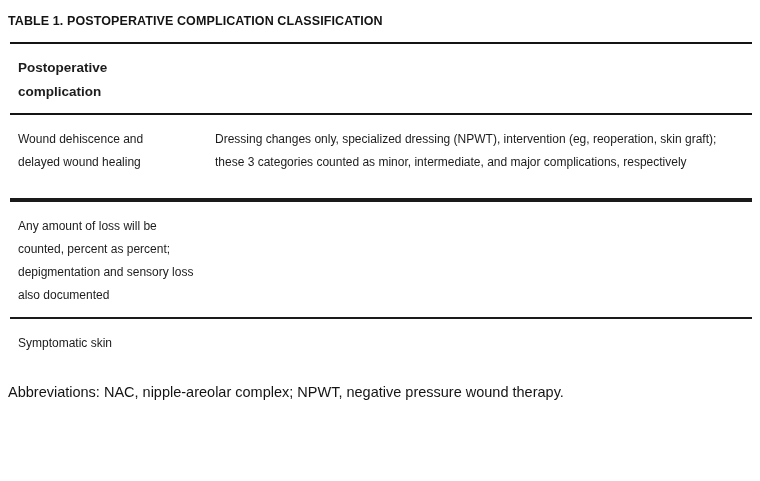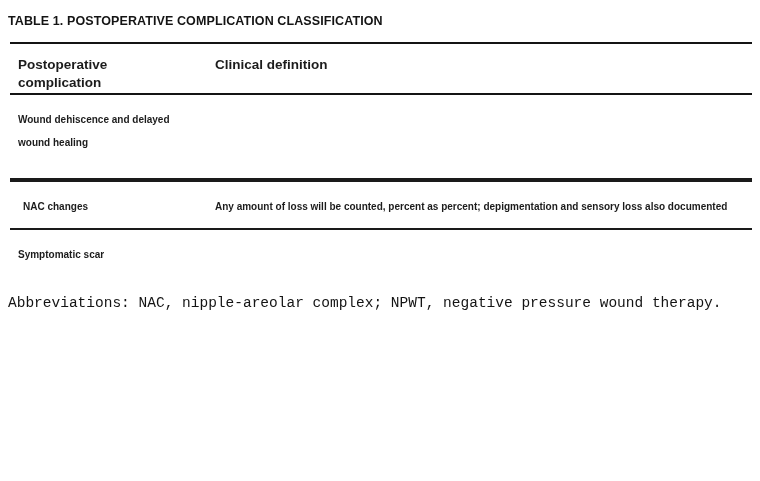--- a/index.html
+++ b/index.html
@@ -33,74 +33,71 @@
     grid-template-columns: 197px 1fr;
   }
   .row.header {
     border-bottom: 2.5px solid #141414;
   }
   .row.body { border-bottom: 2px solid #1a1a1a; }
   .row.body.last { border-bottom: none; }
   .cell {
     padding-left: 8px;
     padding-right: 8px;
-    font-size: 10px;
+    font-size: 12px;
     line-height: 23px;
-    font-weight: bold;
   }
   .header .cell {
     font-weight: bold;
     font-size: 13.5px;
-    line-height: 18px;
+    line-height: 24px;
     padding-top: 12px;
-    padding-bottom: 1px;
+    padding-bottom: 9px;
   }
   .header .c1 { max-width: 150px; }
   .body .cell { padding-top: 13px; }
   .body .c1 { max-width: 175px; }
   .row-1 .cell { padding-bottom: 24px; }
   .row-2 .cell { padding-bottom: 10px; padding-top: 14px; }
   .row-3 .cell { padding-bottom: 10px; }
   .row-4 .cell { padding-bottom: 6px; }
   .row-3 .c1 { padding-left: 13px; }
   .footnote {
     margin-top: 22px;
     font-size: 14.5px;
     line-height: 18px;
     color: #141414;
-    font-family: Liberation Mono, monospace;
   }
 </style>
 </head>
 <body>
 
 <div class="page">
 
   <div class="table-title">TABLE 1. POSTOPERATIVE COMPLICATION CLASSIFICATION</div>
 
   <div class="tbl">
 
     <div class="row header">
       <div class="cell c1">Postoperative complication</div>
-      <div class="cell c2">Clinical definition</div>
     </div>
 
     <div class="row body row-1">
       <div class="cell c1">Wound dehiscence and delayed wound healing</div>
+      <div class="cell c2">Dressing changes only, specialized dressing (NPWT), intervention (eg, reoperation, skin graft); these 3 categories counted as minor, intermediate, and major complications, respectively</div>
     </div>
 
     <div class="row body row-2">
     </div>
 
     <div class="row body row-3">
-      <div class="cell c1">NAC changes</div>
       <div class="cell c2">Any amount of loss will be counted, percent as percent; depigmentation and sensory loss also documented</div>
     </div>
 
     <div class="row body row-4 last">
-      <div class="cell c1">Symptomatic scar</div>
+      <div class="cell c1">Symptomatic skin</div>
     </div>
 
   </div>
 
   <div class="footnote">Abbreviations: NAC, nipple-areolar complex; NPWT, negative pressure wound therapy.</div>
 
 </div>
 
 </body></html>

